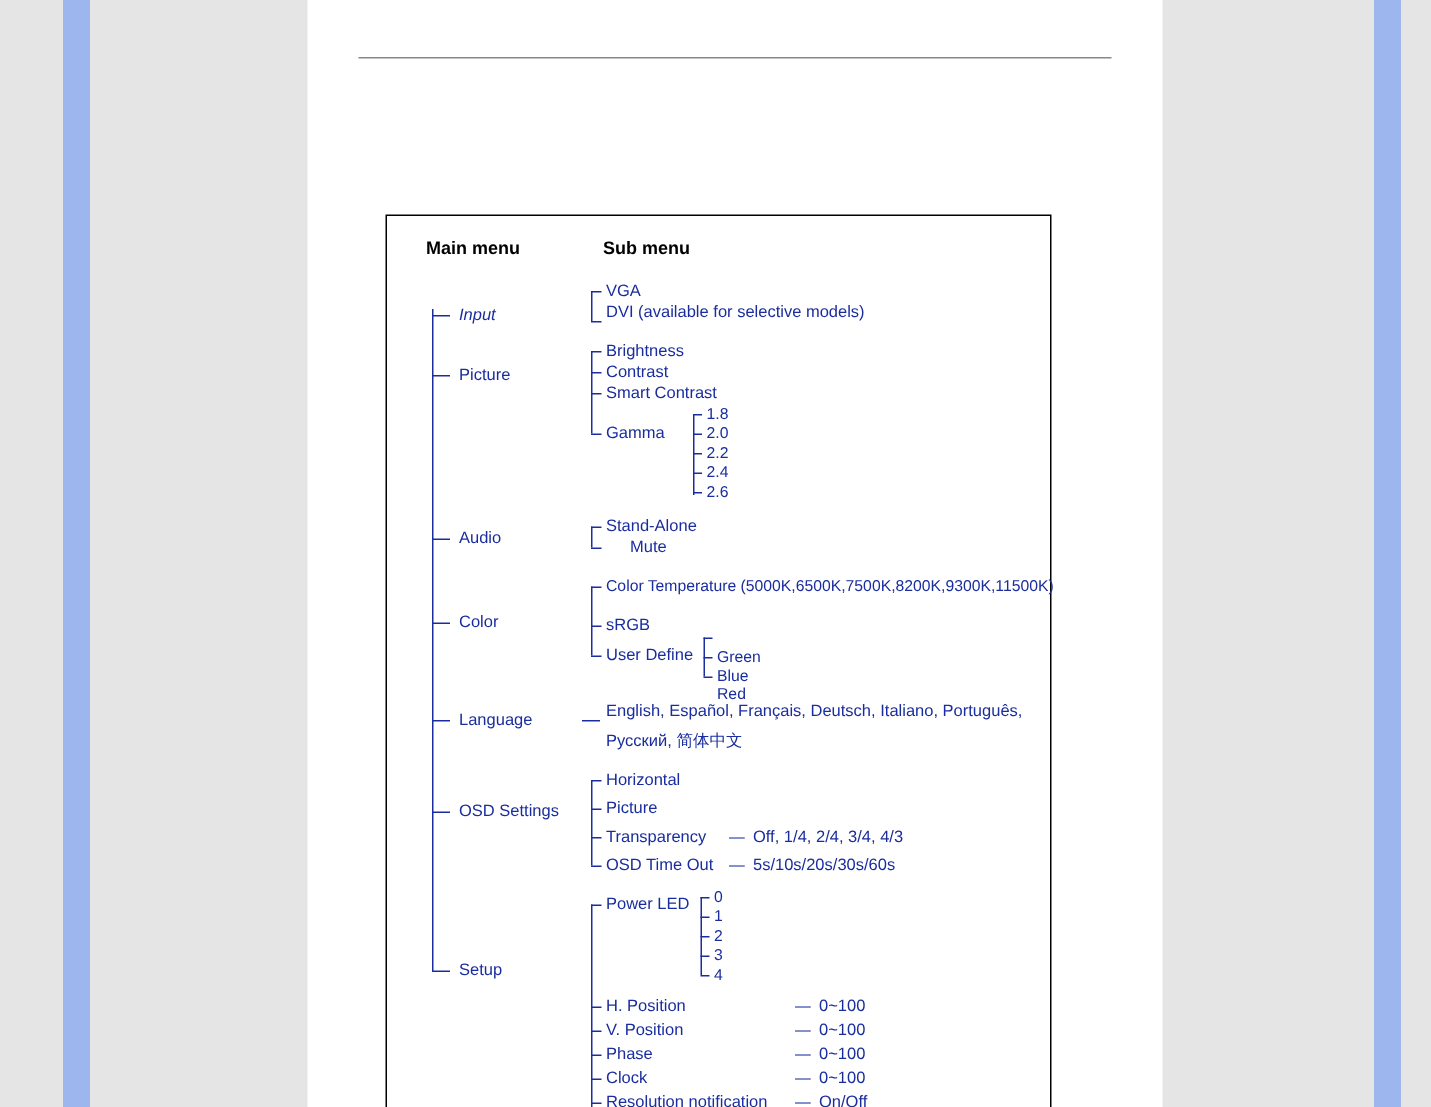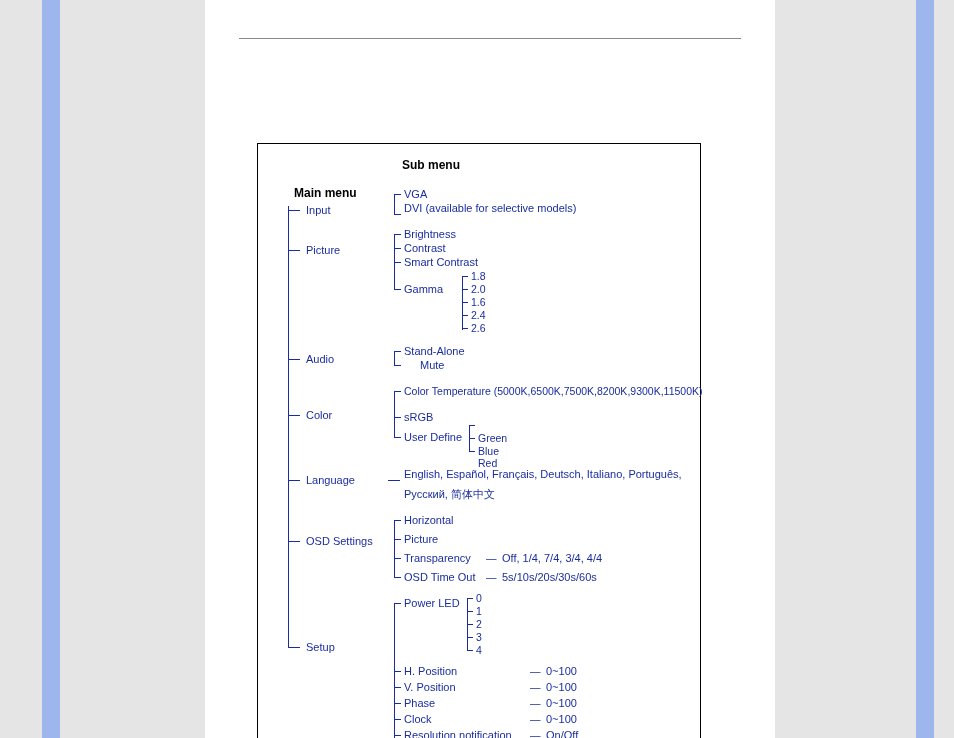--- a/index.html
+++ b/index.html
@@ -51,21 +51,21 @@
     height: 600px; 
   }
 
   
   .cols { position: relative; }
   .hdr {
     color: #000;
     font-weight: bold;
     font-size: 12px;
   }
-  .hdr.main { position:absolute; left:22px; top:0;margin-top:28px; }
+  .hdr.main { position:absolute; left:12px; top:0; }
   .hdr.sub  { position:absolute; left:130px; top:0; }
 
   
   .menu { color: #1a2d9e; }
 
   
   .v-spine {
     position:absolute;
     left:16px;
     top:48px;
@@ -106,21 +106,21 @@
     <div class="hr"></div>
 
     <div class="figure-box">
       <div class="cols">
         <div class="hdr main">Main menu</div>
         <div class="hdr sub">Sub menu</div>
 
         <div class="v-spine" style="height:442px;"></div>
 
         <div class="h-tick" style="left:16px; top:52px; width:12px;"></div>
-        <div class="lbl menu" style="left:34px; top:45px;">Input</div>
+        <div class="lbl menu" style="left:34px; top:45px;font-style:italic;">Input</div>
         <div class="sub-v" style="left:122px; top:36px; height:20px;"></div>
         <div class="sub-h" style="left:122px; top:36px; width:7px;"></div>
         <div class="sub-h" style="left:122px; top:56px; width:7px;"></div>
         <div class="lbl menu" style="left:132px; top:29px;">VGA</div>
         <div class="lbl menu" style="left:132px; top:43px;">DVI (available for selective models)</div>
 
         <div class="h-tick" style="left:16px; top:92px; width:12px;"></div>
         <div class="lbl menu" style="left:34px; top:85px;">Picture</div>
         <div class="sub-v" style="left:122px; top:76px; height:55px;"></div>
         <div class="sub-h" style="left:122px; top:76px; width:7px;"></div>
@@ -133,21 +133,21 @@
         <div class="lbl menu" style="left:132px; top:124px;">Gamma</div>
 
         <div class="sub-v" style="left:190px; top:118px; height:54px;"></div>
         <div class="sub-h" style="left:190px; top:118px; width:6px;"></div>
         <div class="sub-h" style="left:190px; top:131px; width:6px;"></div>
         <div class="sub-h" style="left:190px; top:144px; width:6px;"></div>
         <div class="sub-h" style="left:190px; top:157px; width:6px;"></div>
         <div class="sub-h" style="left:190px; top:170px; width:6px;"></div>
         <div class="lbl menu small" style="left:199px; top:111px;">1.8</div>
         <div class="lbl menu small" style="left:199px; top:124px;">2.0</div>
-        <div class="lbl menu small" style="left:199px; top:137px;">1.6</div>
+        <div class="lbl menu small" style="left:199px; top:137px;">2.2</div>
         <div class="lbl menu small" style="left:199px; top:150px;">2.4</div>
         <div class="lbl menu small" style="left:199px; top:163px;">2.6</div>
 
         <div class="h-tick" style="left:16px; top:201px; width:12px;"></div>
         <div class="lbl menu" style="left:34px; top:194px;">Audio</div>
         <div class="sub-v" style="left:122px; top:193px; height:14px;"></div>
         <div class="sub-h" style="left:122px; top:193px; width:7px;"></div>
         <div class="sub-h" style="left:122px; top:207px; width:7px;"></div>
         <div class="lbl menu" style="left:132px; top:186px;">Stand-Alone</div>
         <div class="lbl menu" style="left:148px; top:200px;">Mute</div>
@@ -179,21 +179,21 @@
         <div class="lbl menu" style="left:34px; top:376px;">OSD Settings</div>
         <div class="sub-v" style="left:122px; top:362px; height:57px;"></div>
         <div class="sub-h" style="left:122px; top:362px; width:7px;"></div>
         <div class="sub-h" style="left:122px; top:381px; width:7px;"></div>
         <div class="sub-h" style="left:122px; top:400px; width:7px;"></div>
         <div class="sub-h" style="left:122px; top:419px; width:7px;"></div>
         <div class="lbl menu" style="left:132px; top:355px;">Horizontal</div>
         <div class="lbl menu" style="left:132px; top:374px;">Picture</div>
         <div class="lbl menu" style="left:132px; top:393px;">Transparency</div>
         <div class="lbl menu small" style="left:214px; top:393px;">—</div>
-        <div class="lbl menu" style="left:230px; top:393px;">Off, 1/4, 7/4, 3/4, 4/4</div>
+        <div class="lbl menu" style="left:230px; top:393px;">Off, 1/4, 2/4, 3/4, 4/3</div>
         <div class="lbl menu" style="left:132px; top:412px;">OSD Time Out</div>
         <div class="lbl menu small" style="left:214px; top:412px;">—</div>
         <div class="lbl menu" style="left:230px; top:412px;">5s/10s/20s/30s/60s</div>
 
         <div class="h-tick" style="left:16px; top:489px; width:12px;"></div>
         <div class="lbl menu" style="left:34px; top:482px;">Setup</div>
         <div class="sub-v" style="left:122px; top:445px; height:160px;"></div>
         <div class="sub-h" style="left:122px; top:445px; width:7px;"></div>
         <div class="lbl menu" style="left:132px; top:438px;">Power LED</div>
         <div class="sub-v" style="left:195px; top:440px; height:52px;"></div>

